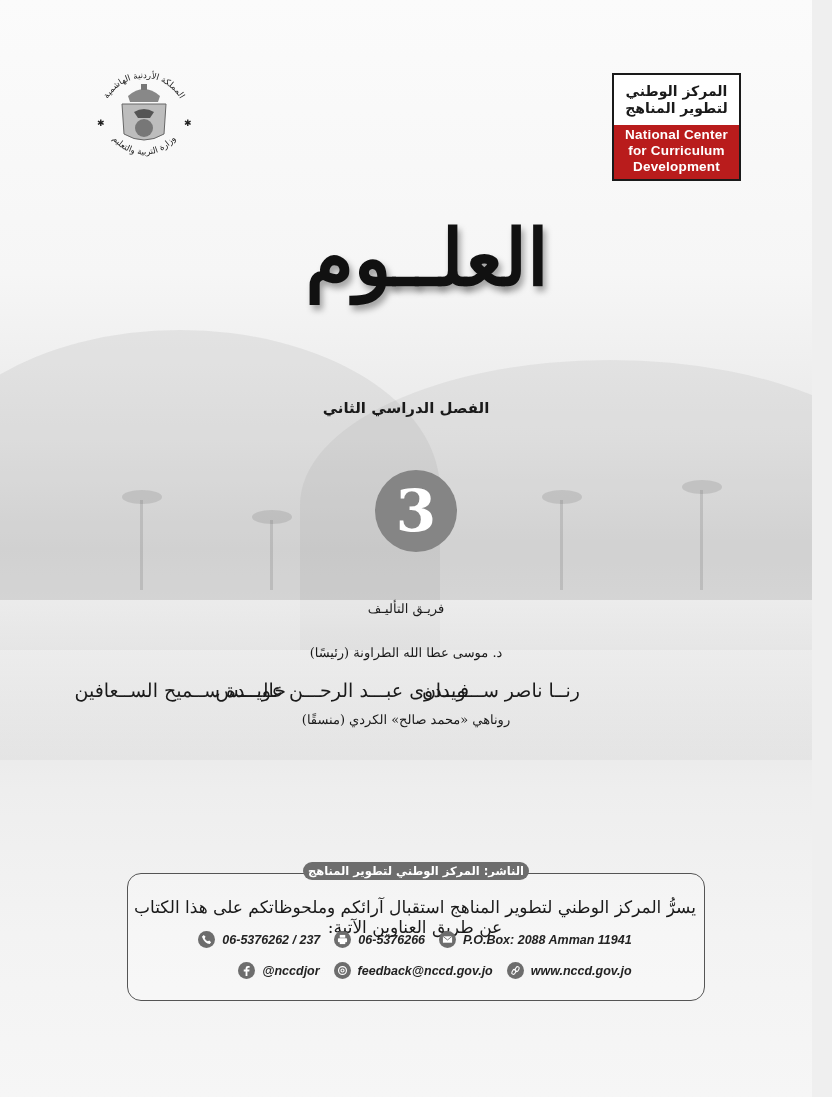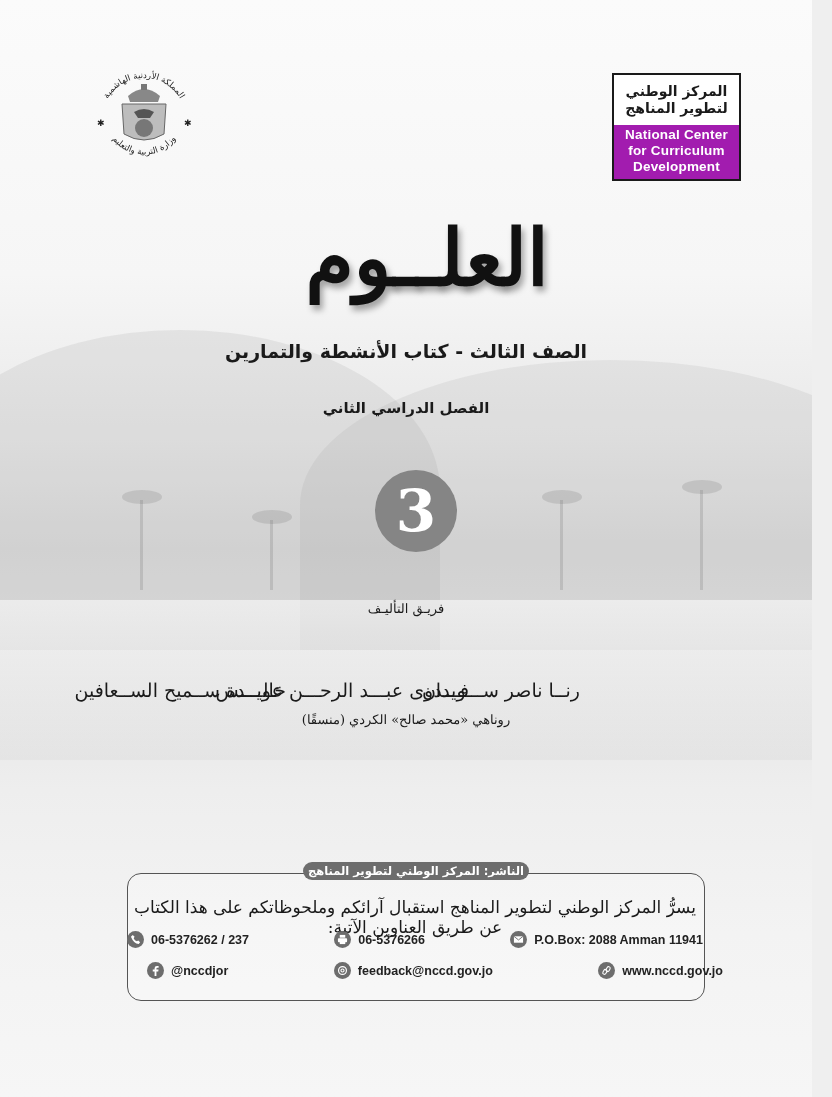--- a/index.html
+++ b/index.html
@@ -26,21 +26,21 @@
     .water { position:absolute; left:0; top:600px; width:812px; height:160px;
       background:linear-gradient(180deg,rgba(255,255,255,0.55),rgba(200,200,200,0.2)); }
 
     
     .nccd-logo {
       position:absolute; left:612px; top:73px; width:125px; height:104px;
       border:2px solid #1a1a1a; background:#fff; display:flex; flex-direction:column;
     }
     .nccd-ar { flex:0 0 50px; display:flex; flex-direction:column; align-items:center; justify-content:center;
       font-family:"DejaVu Sans", sans-serif; font-size:14px; line-height:17px; font-weight:bold; direction:rtl; }
-    .nccd-en { flex:1; background:#a21caf; color:#fff; font-family:"Liberation Sans", sans-serif;
+    .nccd-en { flex:1; background:#b91c1c; color:#fff; font-family:"Liberation Sans", sans-serif;
       font-weight:bold; font-size:13.5px; line-height:16px; padding:2px 4px; text-align:center; letter-spacing:0.2px;}
     .emblem { position:absolute; left:88px; top:60px; width:112px; height:112px; }
 
     .main-title {
       position:absolute; left:0; width:812px; top:212px; text-align:center;
       font-family:"DejaVu Serif", serif; font-weight:bold; font-size:78px; color:#111;
       text-shadow:3px 5px 6px rgba(0,0,0,0.35); direction:rtl; letter-spacing:2px;margin-left:21px;
     }
     .subtitle { position:absolute; left:0; width:812px; top:340px; text-align:center; direction:rtl;
       font-weight:bold; font-size:19px; color:#1a1a1a; }
@@ -59,22 +59,22 @@
       font-family:"DejaVu Serif", serif; font-size:13px; }
 
     
     .contact-box { position:absolute; left:127px; top:873px; width:576px; height:126px;
       border:1px solid #555; border-radius:14px; background:rgba(255,255,255,0.25); }
     .publisher-pill { position:absolute; left:303px; top:862px; width:226px; height:18px; border-radius:11px;
       background:#6d6d6d; color:#fff; font-size:11.5px; font-weight:bold; direction:rtl;
       display:flex; align-items:center; justify-content:center; }
     .contact-intro { position:absolute; left:127px; width:576px; top:897px; text-align:center; direction:rtl;
       font-family:"DejaVu Serif", serif; font-size:17px; }
-    .contact-line { position:absolute; left:127px; width:576px; display:flex; justify-content:space-between; gap:14px;
-      direction:ltr; font-family:"Liberation Sans", sans-serif; font-weight:bold; font-size:12.5px; color:#222; }
+    .contact-line { position:absolute; left:127px; width:576px; display:flex; justify-content:center; gap:14px;
+      direction:ltr; font-family:"Liberation Sans", sans-serif; font-weight:bold; font-size:12.5px; color:#222;font-style:italic; }
     .contact-item { display:flex; align-items:center; gap:7px; }
     .ic { width:17px; height:17px; border-radius:50%; background:#6d6d6d; display:inline-flex;
       align-items:center; justify-content:center; }
     .ic svg { width:11px; height:11px; }
   </style>
 </head>
 <body>
 
 <div class="page">
   <div class="hill h1"></div>
@@ -109,25 +109,25 @@
       <span>لتطوير المناهج</span>
     </div>
     <div class="nccd-en">
       <div>National Center</div>
       <div>for Curriculum</div>
       <div>Development</div>
     </div>
   </div>
 
   <div class="main-title">العلــوم</div>
-  <div class="subtitle">الصف الثالث - كتاب الأنشطة والتمارين</div>
   <div class="semester">الفصل الدراسي الثاني</div>
   <div class="grade-badge">3</div>
 
   <div class="authors-label">فريـق التأليـف</div>
+  <div class="author-lead">د. موسى عطا الله الطراونة (رئيسًا)</div>
   <div class="author-row" style="right:232px;margin-left:8px;">رنــا ناصر ســـويدان</div>
   <div class="author-row" style="right:343px;">فـــدوى عبـــد الرحـــن عويـــس</div>
   <div class="author-row" style="right:526px;">خالـــدة ســميح الســعافين</div>
   <div class="author-coord">روناهي «محمد صالح» الكردي (منسقًا)</div>
 
   <div class="contact-box"></div>
   <div class="publisher-pill">الناشر: المركز الوطني لتطوير المناهج</div>
   <div class="contact-intro">يسرُّ المركز الوطني لتطوير المناهج استقبال آرائكم وملحوظاتكم على هذا الكتاب عن طريق العناوين الآتية:</div>
 
   <div class="contact-line" style="top:931px;">

